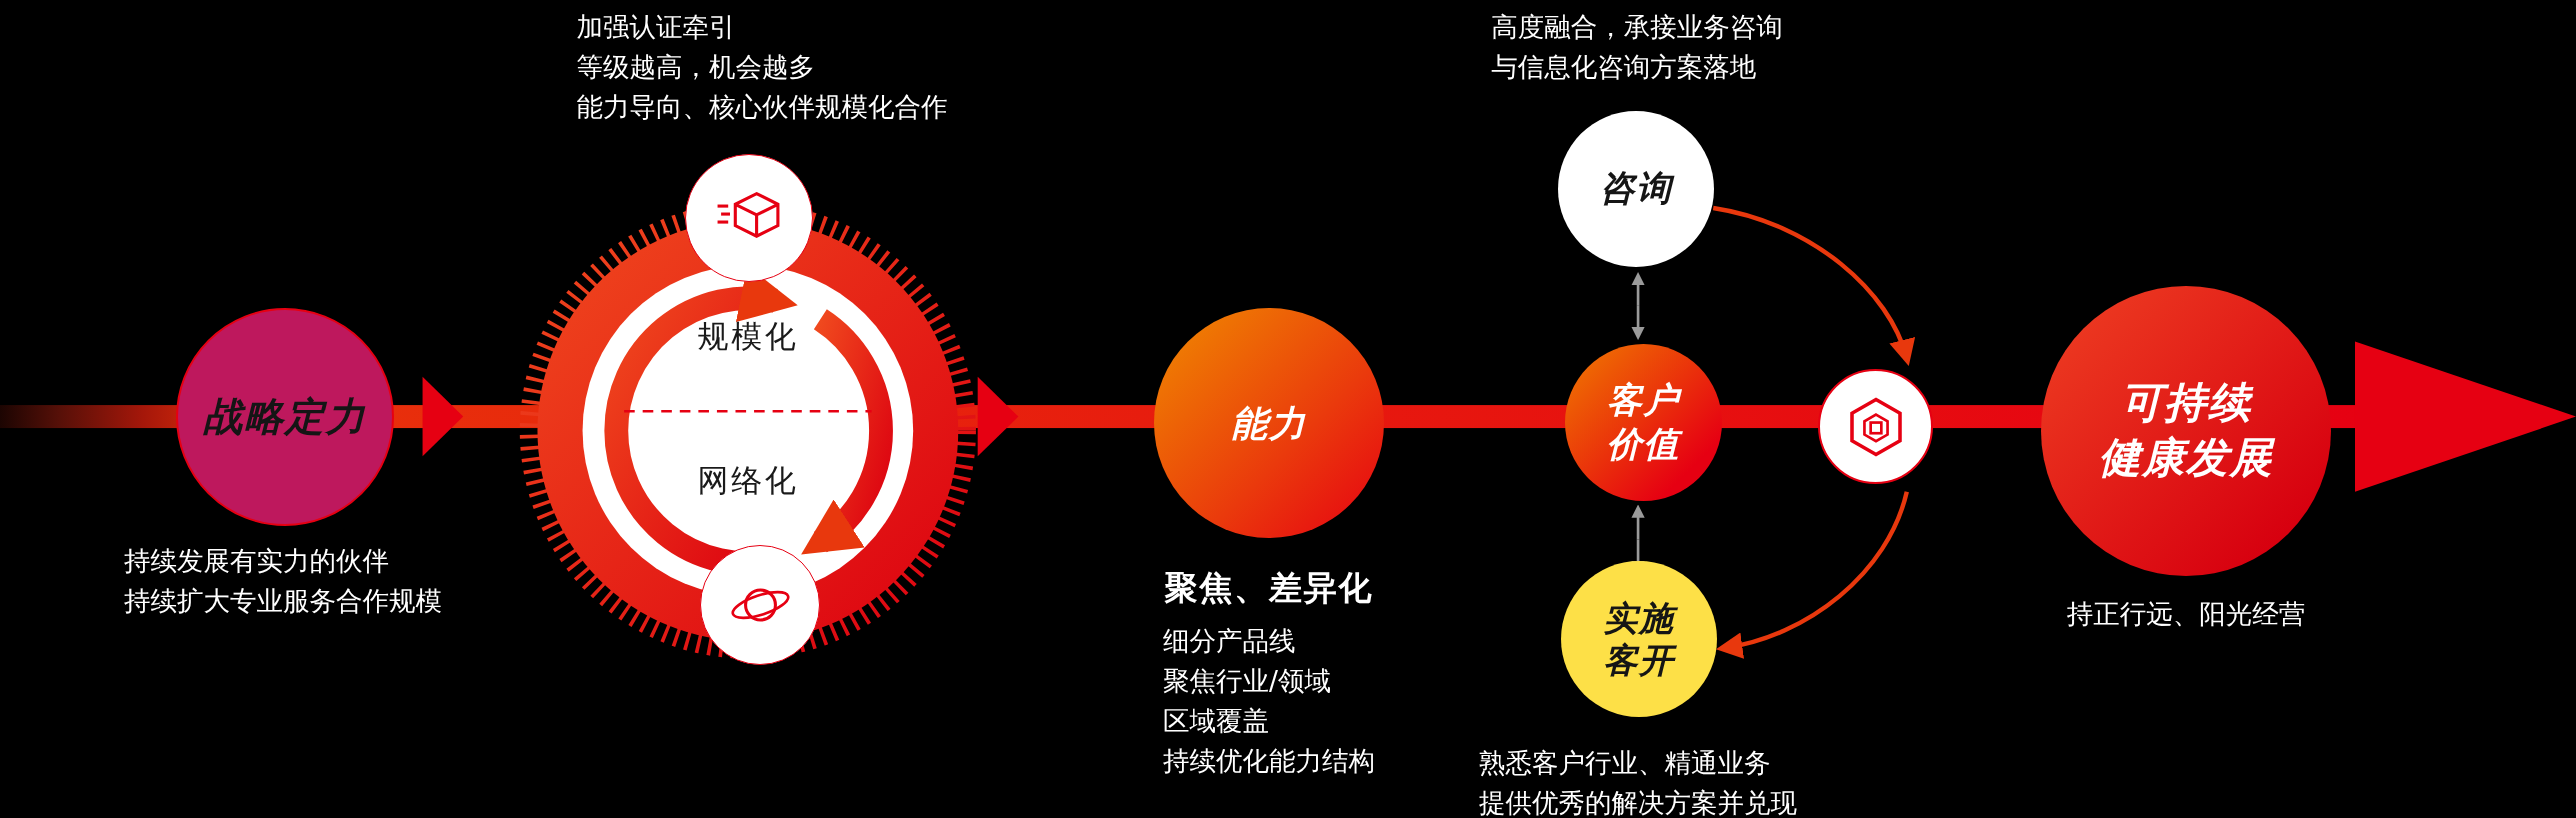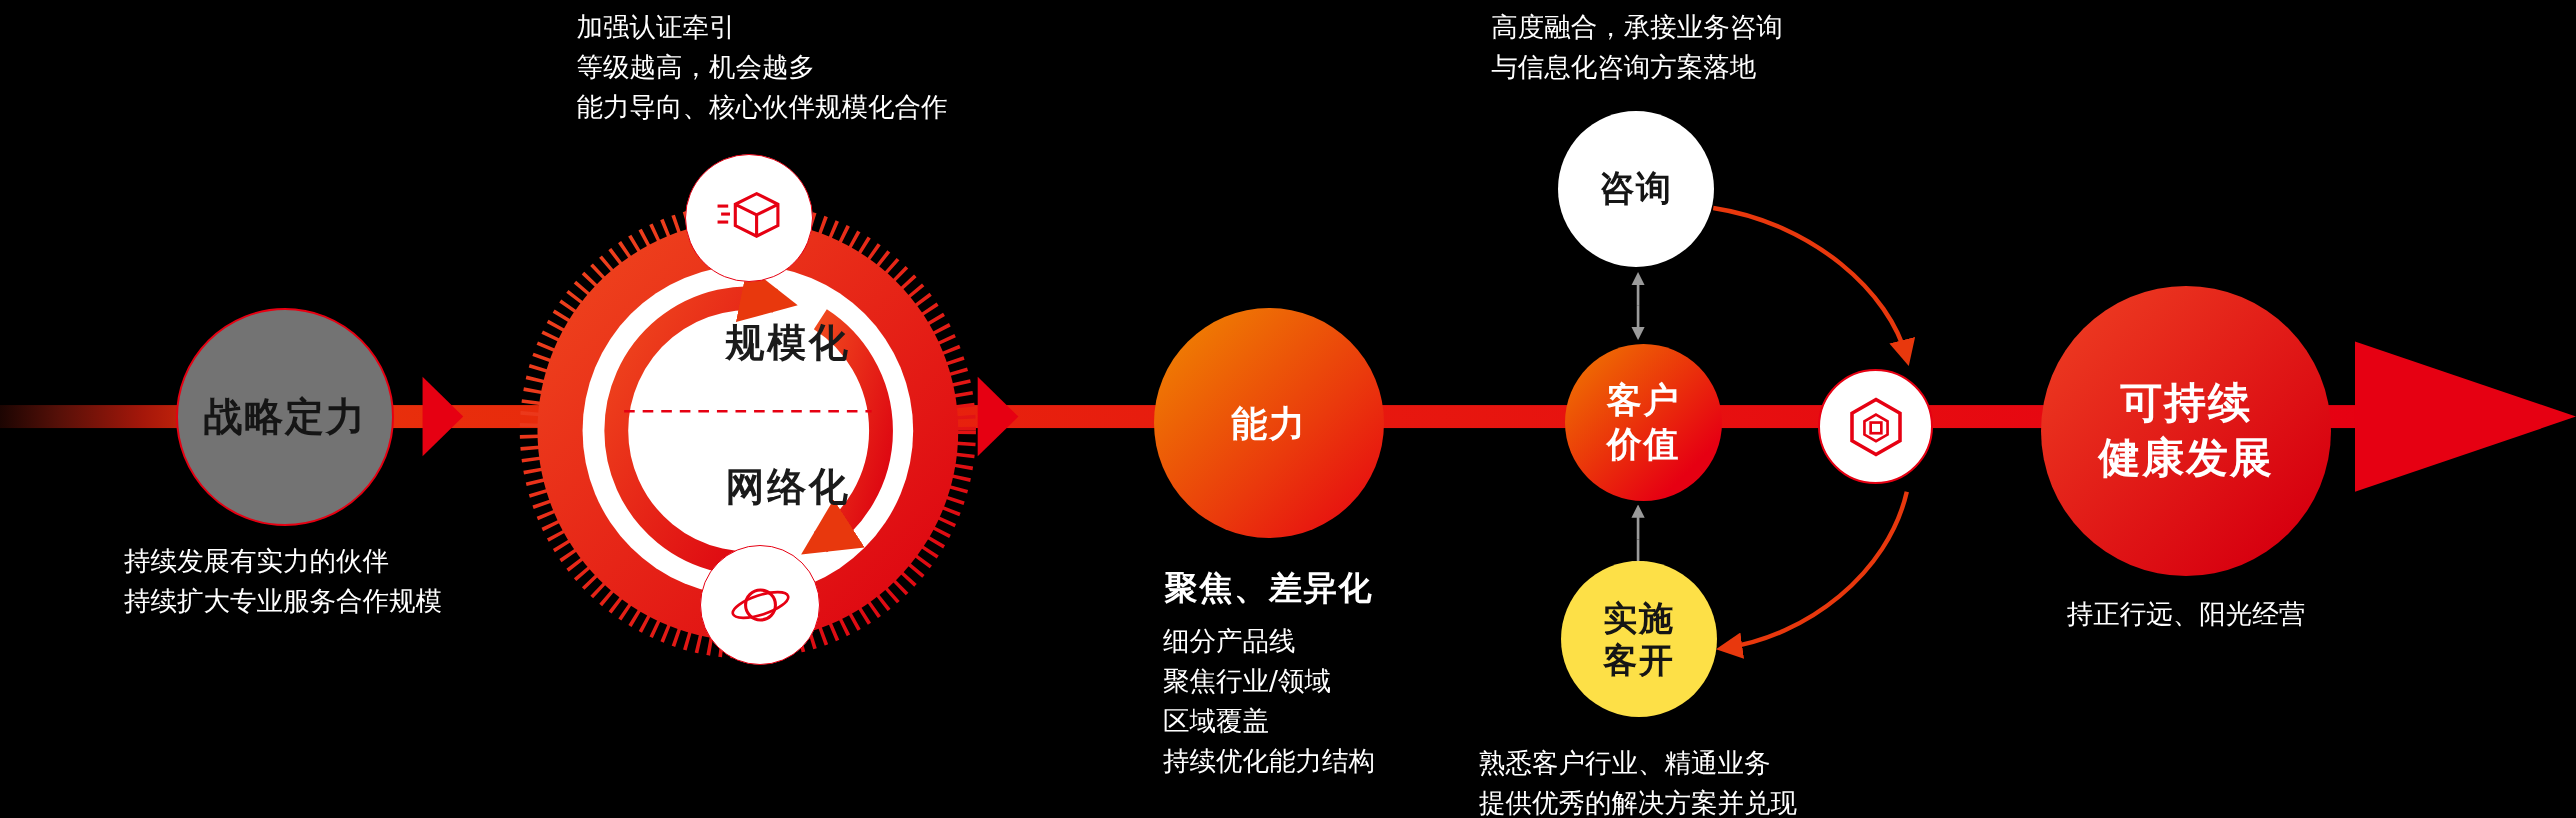--- a/index.html
+++ b/index.html
@@ -6,25 +6,25 @@
   .canvas {
     position:relative; width:2576px; height:819px; background:#000; overflow:hidden;
     font-family:"DejaVu Sans","Liberation Sans",sans-serif;
   }
   svg.bg { position:absolute; left:0; top:0; }
   .circle {
     position:absolute; border-radius:50%;
     display:flex; flex-direction:column; align-items:center; justify-content:center;
     text-align:center;
   }
-  .ctitle { font-weight:700; color:#fff; letter-spacing:1.8px; line-height:1.25; display:block; white-space:nowrap; }
+  .ctitle { font-weight:700; color:#fff; letter-spacing:1.8px; line-height:1.25; display:block; white-space:nowrap;font-style:italic; }
   .ctitle.dark { color:#151515; }
   .biglabel {
     position:absolute; transform:translateX(-50%);
-    font-size:39px; font-weight:700; color:#1a1a1a; letter-spacing:2.7px; white-space:nowrap;margin-left:40px;
+    font-size:31px; font-weight:400; color:#1a1a1a; letter-spacing:2.7px; white-space:nowrap;
   }
   .notes { position:absolute; transform:translateX(-50%); }
   .note-line { font-size:26.5px; line-height:40px; color:#fff; white-space:nowrap; }
   .subtitle {
     position:absolute; transform:translateX(-50%);
     font-size:33px; font-weight:700; color:#ffffff; letter-spacing:1.8px; white-space:nowrap;
   }
   .icon-svg { display:block; }
 </style>
 </head>
@@ -70,21 +70,21 @@
     <path d="M2157 556 C2136 648 2044 720 1950 733" fill="none" stroke="#e8380d" stroke-width="5" marker-end="url(#mRed)"></path>
 
     <circle cx="846" cy="487" r="247" fill="none" stroke="url(#ringGrad)" stroke-width="22" stroke-dasharray="4 9"></circle>
     <circle cx="846" cy="487" r="238" fill="url(#ringGrad)"></circle>
     <circle cx="846" cy="487" r="187" fill="#ffffff"></circle>
     <path d="M877 634 A150 150 0 1 1 877 340" fill="none" stroke="url(#ringGrad)" stroke-width="27" marker-end="url(#mRedBig)"></path>
     <path d="M928 361 A150 150 0 0 1 928 613" fill="none" stroke="url(#ringGrad)" stroke-width="27" marker-end="url(#mRedBig)"></path>
     <line x1="706" y1="465" x2="986" y2="465" stroke="#e60012" stroke-width="3" stroke-dasharray="12 9"></line>
   </svg>
 
-  <div class="circle" style="left:176px;top:308px;width:214px;height:214px;background:#737373;border:2.7px solid #e60012">
+  <div class="circle" style="left:176px;top:308px;width:214px;height:214px;background:#be185d;border:2.7px solid #e60012">
     <span class="ctitle dark" style="font-size:39px">战略定力</span>
   </div>
   <div class="notes" style="left:283px;top:541px">
     <div class="note-line">持续发展有实力的伙伴</div>
     <div class="note-line">持续扩大专业服务合作规模</div>
   </div>
 
   <div class="biglabel" style="left:748px;top:316px">规模化</div>
   <div class="biglabel" style="left:748px;top:460px">网络化</div>
 

